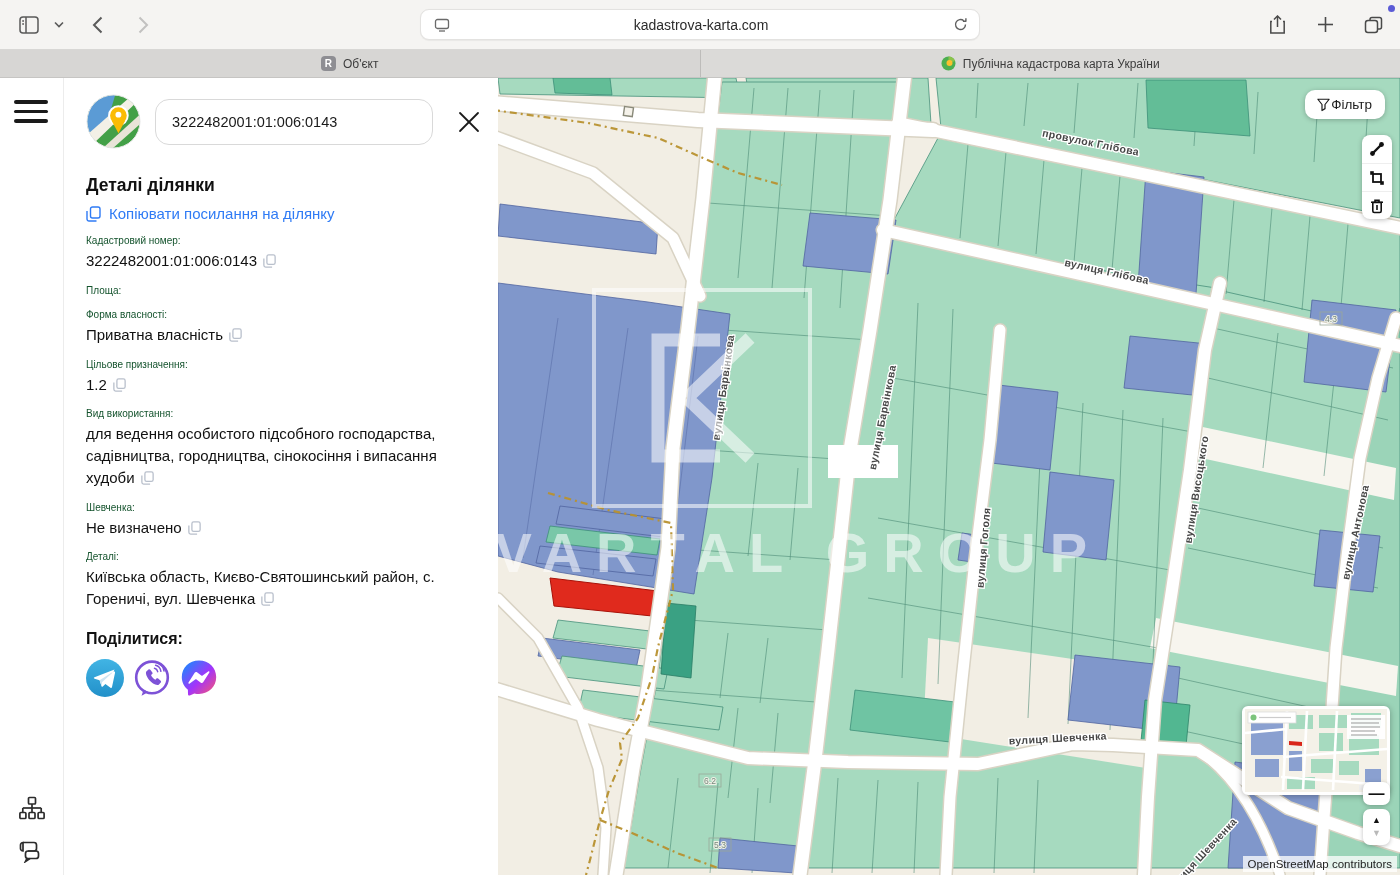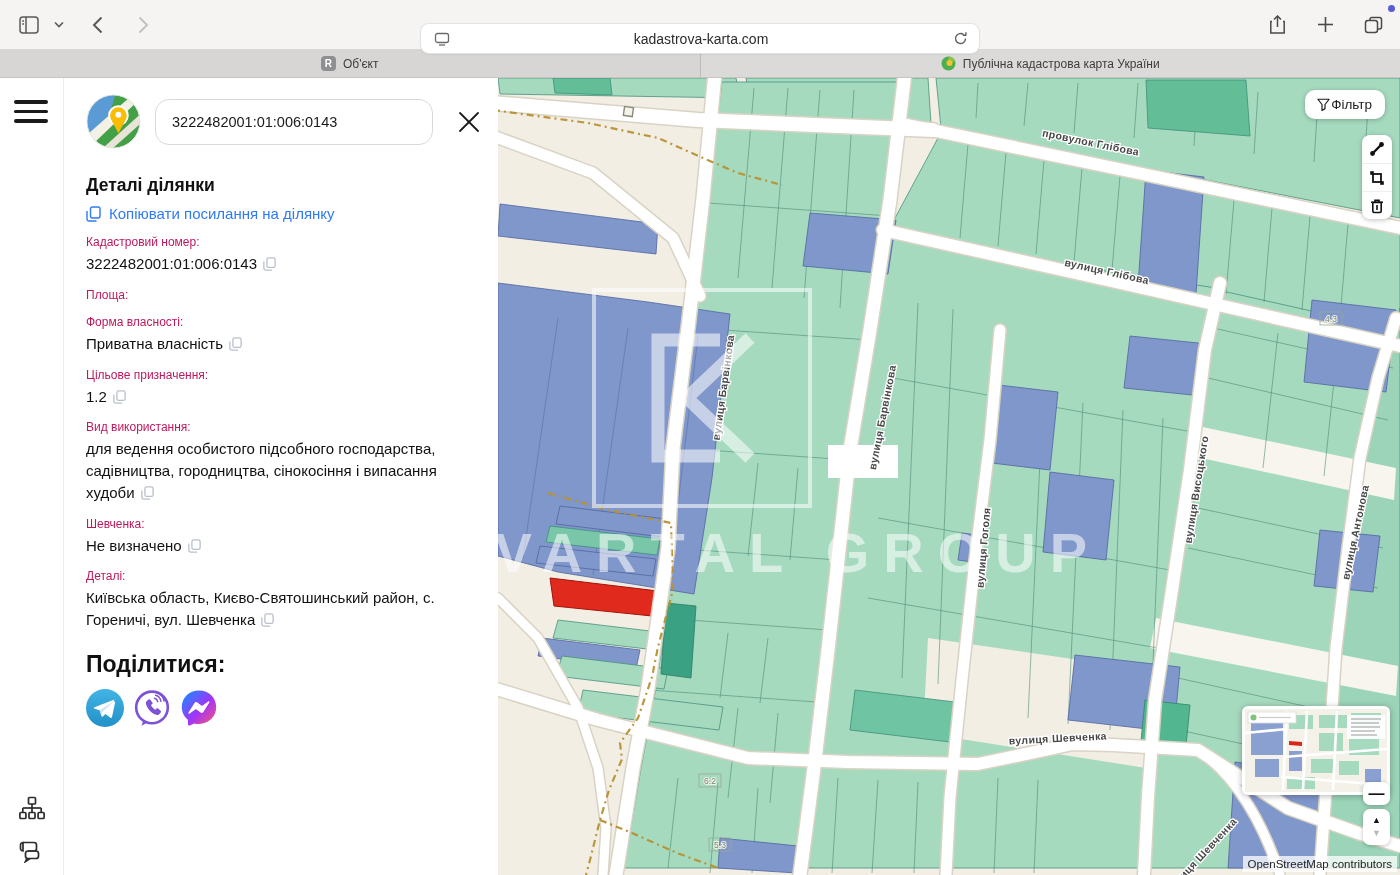--- a/index.html
+++ b/index.html
@@ -6,21 +6,21 @@
   html,body { width:1400px; height:875px; overflow:hidden;
     font-family:"Liberation Sans", sans-serif; background:#fff; }
 
   
   .toolbar { position:relative; height:50px; background:#f5f4f2;
     border-bottom:1px solid #d8d7d5; display:flex; align-items:center; }
   .tb-left { display:flex; align-items:center; gap:10px; padding-left:16px; }
   .tb-icon { width:26px; height:26px; display:flex; align-items:center; justify-content:center;
     color:#5a5a5a; cursor:pointer; }
   .tb-icon.disabled { color:#c2c1c0; }
-  .urlbar { position:absolute; left:420px; width:560px; top:23px; height:31px;
+  .urlbar { position:absolute; left:420px; width:560px; top:9px; height:31px;
     background:#fff; border:1px solid #e3e2e0; border-radius:9px;
     display:flex; align-items:center; box-shadow:0 0.5px 1px rgba(0,0,0,.05); }
   .url-text { flex:1; text-align:center; font-size:14px; color:#2c2c2c; }
   .tb-right { position:absolute; right:14px; display:flex; gap:22px; align-items:center; }
   .purple-dot { position:absolute; right:5px; top:5px; width:7px; height:7px;
     border-radius:50%; background:#5b5bd6; }
 
   .tabstrip { height:28px; display:flex; background:#d7d6d4; border-bottom:1px solid #c6c5c3; }
   .tab { flex:1; display:flex; align-items:center; justify-content:center; gap:7px;
     font-size:12px; color:#3d3d3d; cursor:pointer; }
@@ -41,24 +41,24 @@
   .logo { width:55px; height:55px; flex:0 0 55px; }
   .search-input { margin-left:14px; width:278px; height:46px; border:1px solid #d9d9d9;
     border-radius:14px; padding:0 16px; font-size:14.5px; color:#1a1a1a; outline:none;
     font-family:"Liberation Sans", sans-serif; }
   .close-x { margin-left:22px; width:28px; height:28px; color:#1a1a1a; cursor:pointer; }
 
   .panel h2 { font-size:17.5px; font-weight:700; color:#111; margin-top:26px; }
   .copy-link { display:flex; align-items:center; gap:8px; margin-top:9px; cursor:pointer; }
   .copy-link span { color:#2f7bf5; font-size:15px; }
   .field { margin-top:13px; }
-  .field .lbl { font-size:12px; color:#be185d; }
+  .field .lbl { font-size:10px; color:#14532d; }
   .field .val { margin-top:4px; font-size:15px; color:#111; line-height:1.45; max-width:352px; }
   .copy-ic { color:#b9c0cc; margin-left:6px; vertical-align:-2px; cursor:pointer; }
-  .share-h { font-size:23px; font-weight:700; color:#111; margin-top:20px; }
+  .share-h { font-size:16px; font-weight:700; color:#111; margin-top:20px; }
   .share-row { display:flex; gap:9px; margin-top:11px; }
   .share-row svg { cursor:pointer; }
 
   
   .map { position:relative; width:902px; height:797px; overflow:hidden; background:#f2eee4; }
   .map svg.base { position:absolute; inset:0; }
 
   .wm { position:absolute; pointer-events:none; color:rgba(255,255,255,.55); }
   .wm-text { left:-58px; top:442px; font-size:56px; font-weight:700;
     letter-spacing:14px; white-space:nowrap; }

